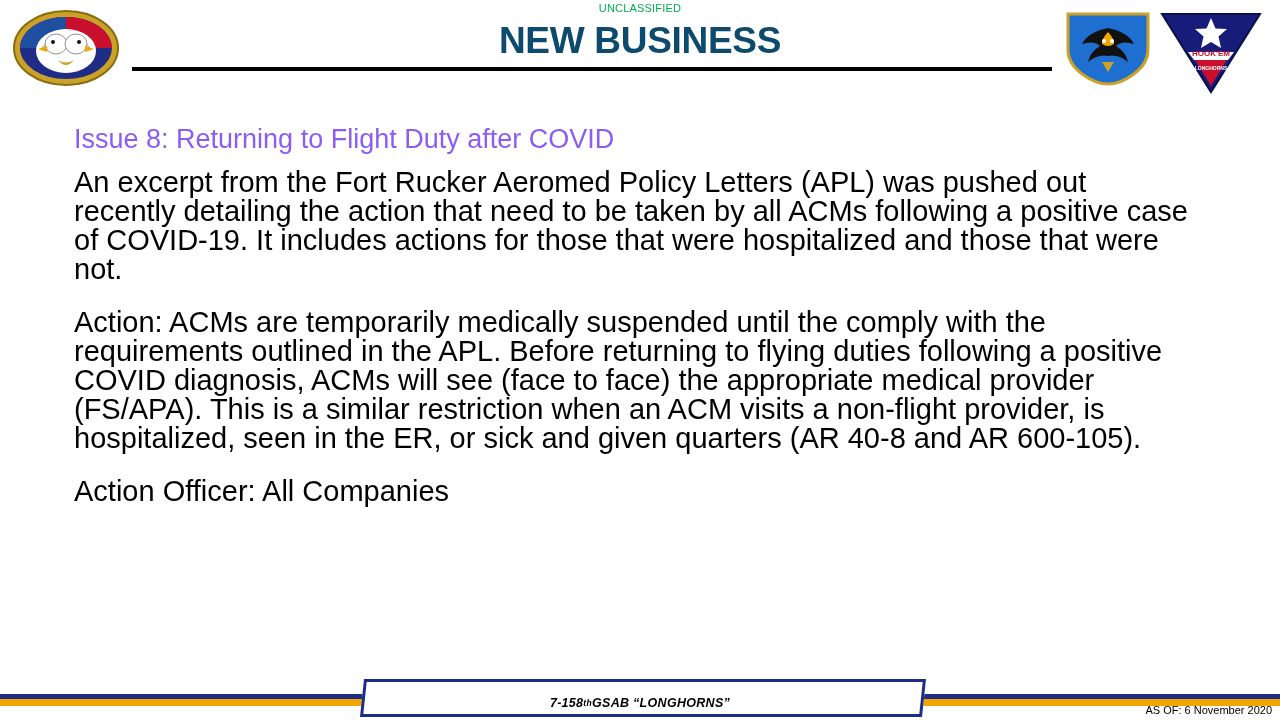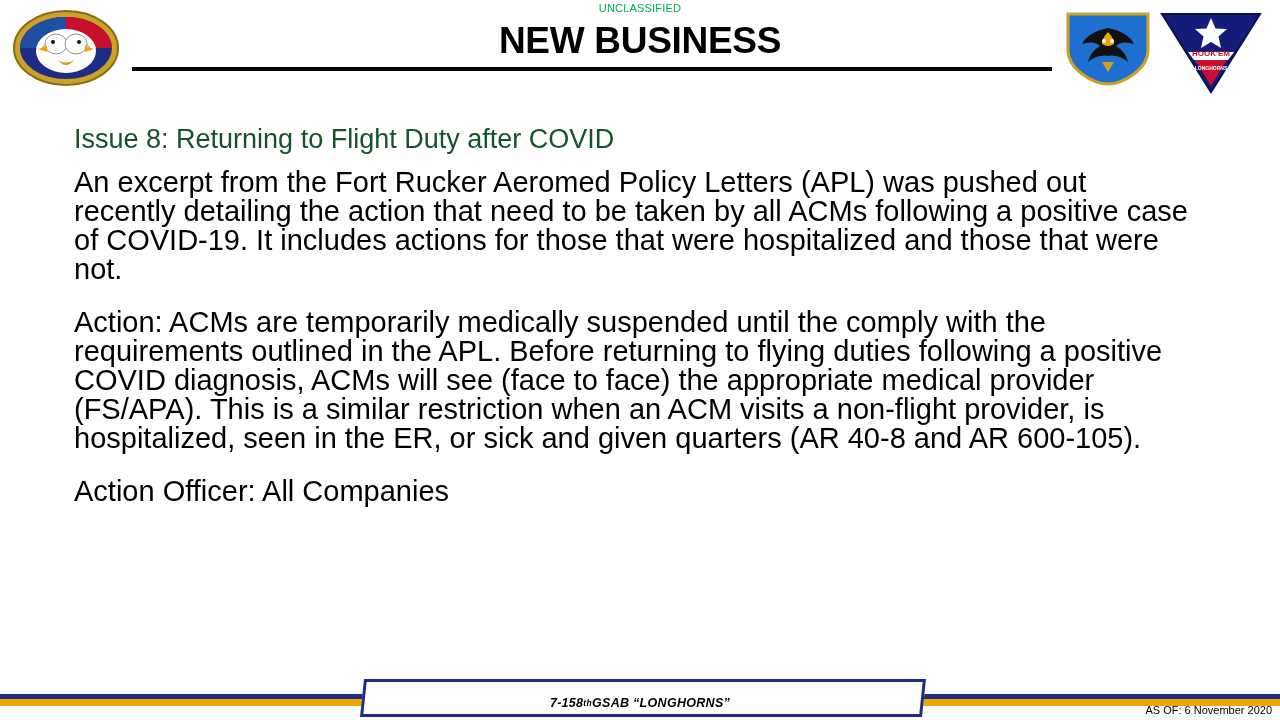--- a/index.html
+++ b/index.html
@@ -35,21 +35,21 @@
 
   
   .title {
     position: absolute;
     top: 20px;
     left: 0;
     width: 1280px;
     text-align: center;
     font-size: 37px;
     font-weight: bold;
-    color: #000000;
+    color: #0c4a6e;
     font-family: "Liberation Sans", sans-serif;
     letter-spacing: -0.3px;
   }
   .title-rule {
     position: absolute;
     top: 67px;
     left: 132px;
     width: 920px;
     height: 4px;
     background: #000000;
@@ -82,21 +82,21 @@
 
   
   .body-area {
     position: absolute;
     left: 74px;
     top: 122px;
     width: 1132px;
   }
   .issue-head {
     font-size: 27px;
-    color: #14532d;
+    color: #8b5cf6;
     line-height: 34px;
     margin-bottom: 12px;
     font-family: "Liberation Sans", sans-serif;
   }
   .para {
     font-size: 29px;
     color: #000000;
     line-height: 29px;
     font-family: "Liberation Sans", sans-serif;
     margin: 0 0 24px 0;

